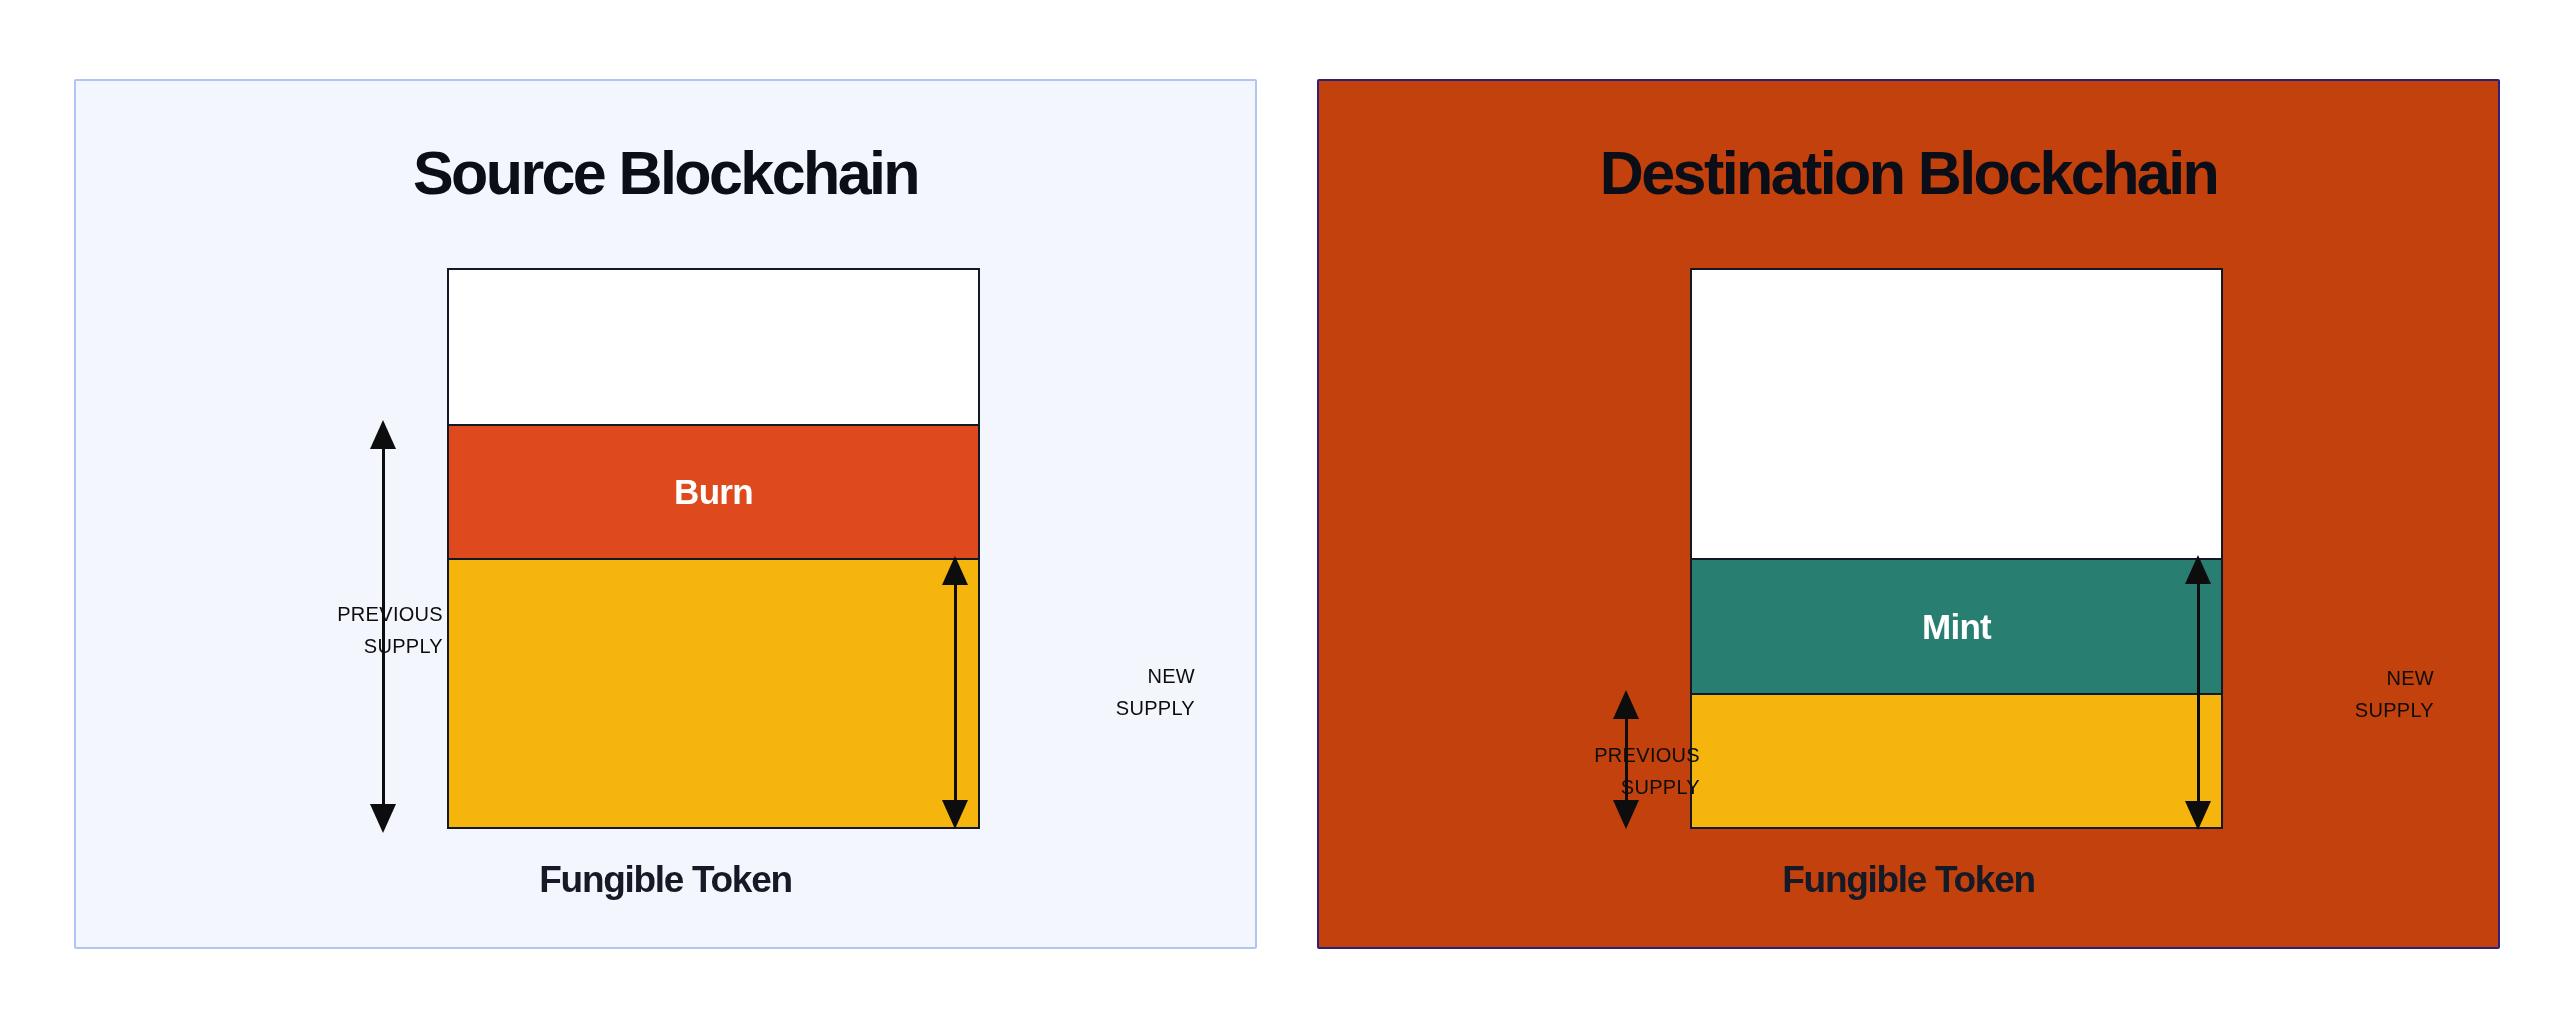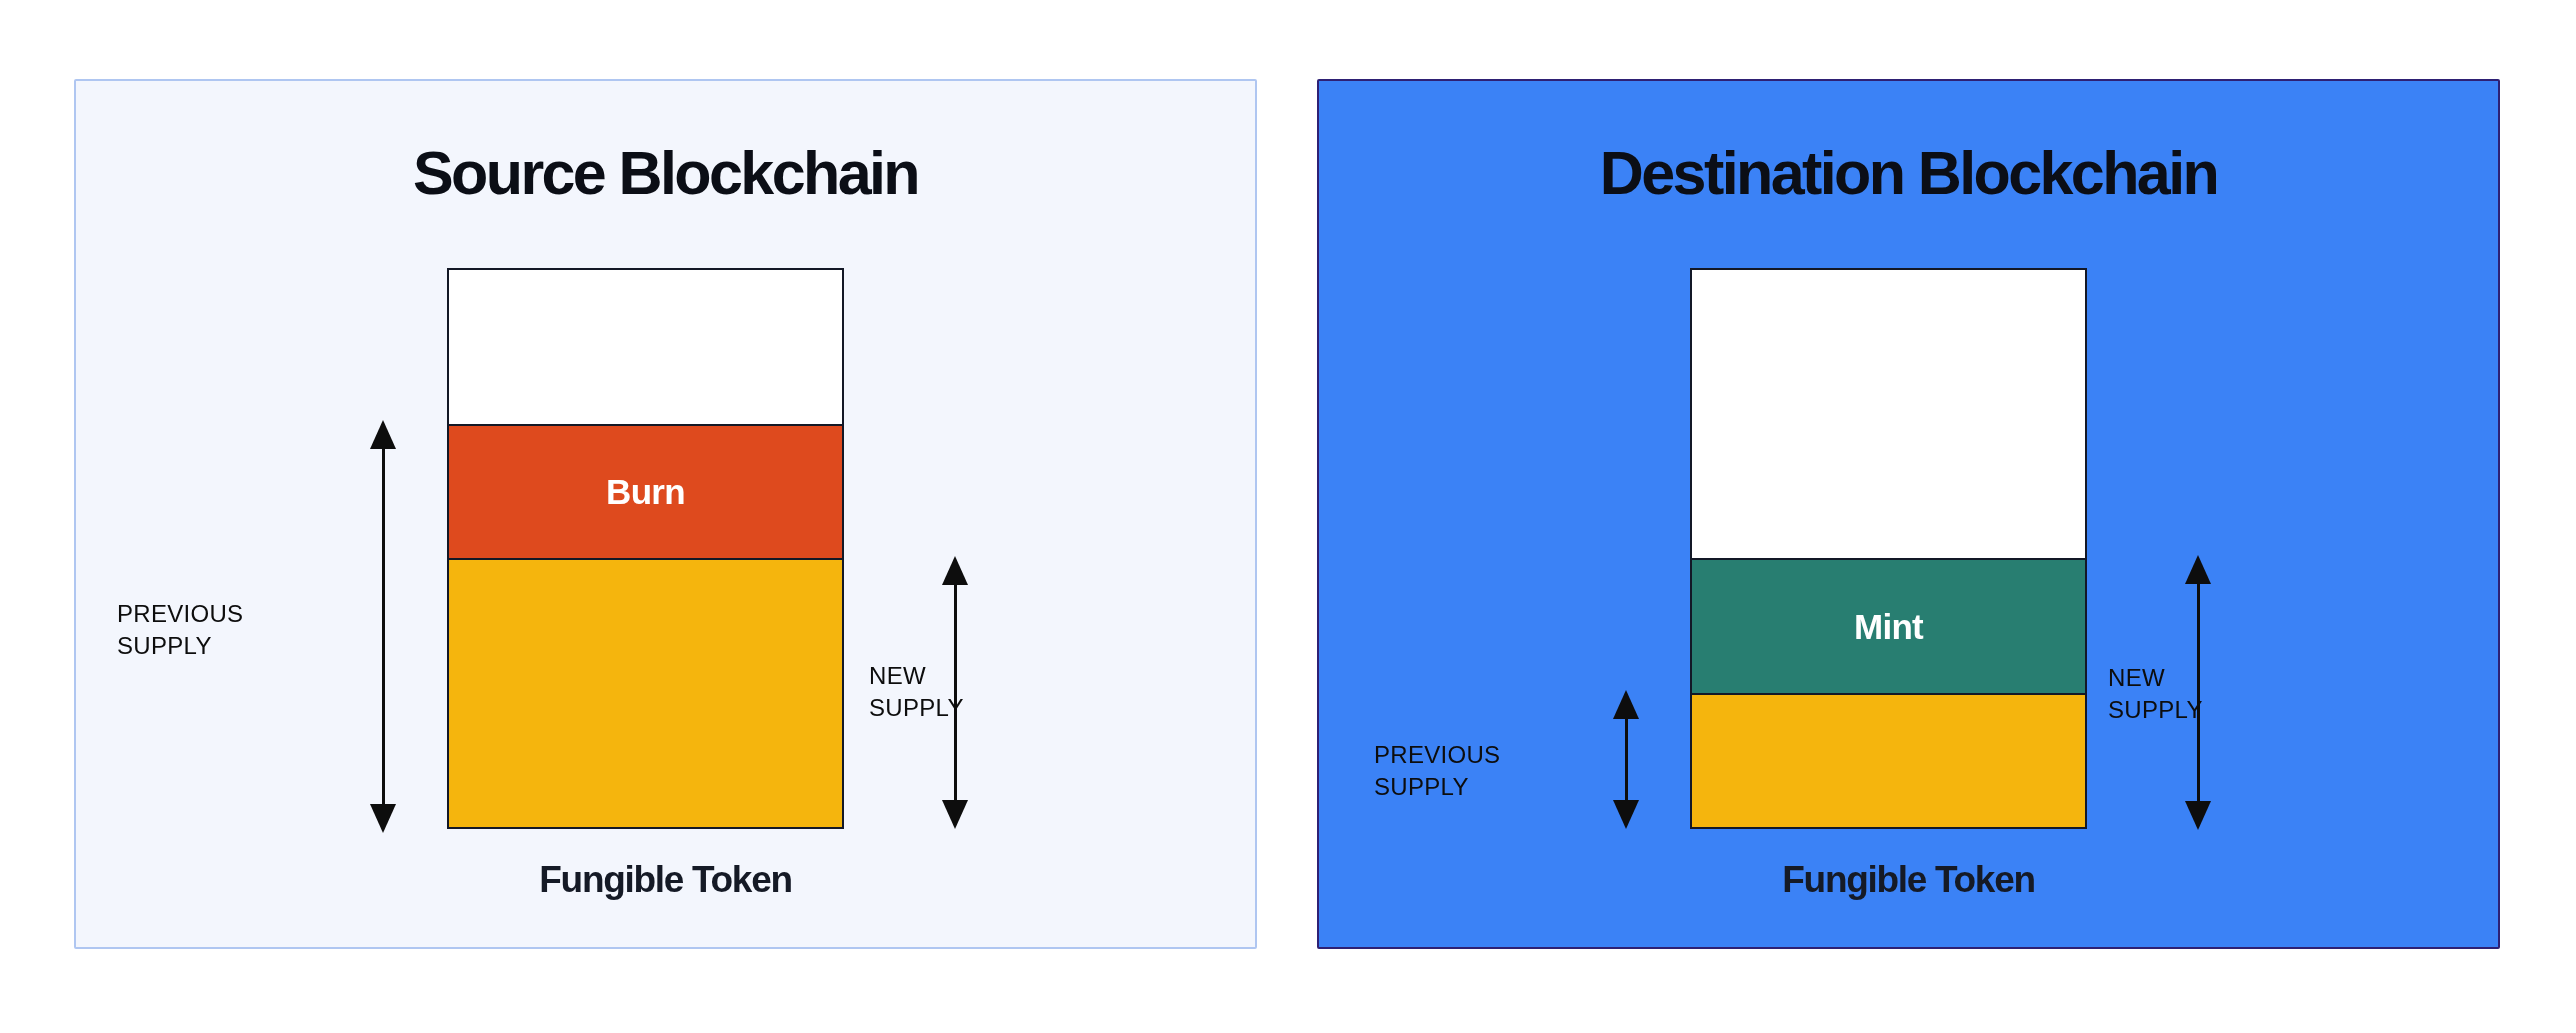--- a/index.html
+++ b/index.html
@@ -44,21 +44,21 @@
     font-weight: bold;
     letter-spacing: -1.3px;
     color: #151A26;
     line-height: 1.15;
   }
 
   
   .token-bar {
     position: absolute;
     left: 371px; top: 187px;
-    width: 397px; height: 561px;
+    width: 533px; height: 561px;
     box-sizing: border-box;
     border: 2.6px solid #131826;
     display: flex;
     flex-direction: column;
     background: #ffffff;
   }
   .bar-segment {
     box-sizing: border-box;
     display: flex;
     align-items: center;
@@ -101,22 +101,22 @@
   }
   .panel-a .arrow-prev { left: 294px;  top: 339px; height: 413px; }
   .panel-a .arrow-new  { left: 866px; top: 475px; height: 273px; }
   .panel-b .arrow-prev { left: 294px;  top: 609px; height: 139px; }
   .panel-b .arrow-new  { left: 866px; top: 474px; height: 275px; }
 
   
   .supply-label {
     position: absolute;
     width: 326px;
-    text-align: left;
-    font-size: 24px;
+    text-align: right;
+    font-size: 20px;
     line-height: 32px;
     letter-spacing: 0.3px;
     color: #0D0D0D;
   }
   .panel-a .label-prev { left: 41px;   top: 517px; }
   .panel-a .label-new  { left: 793px; top: 579px; }
   .panel-b .label-prev { left: 55px;   top: 658px; }
   .panel-b .label-new  { left: 789px; top: 581px; }
 </style>
 </head>
@@ -154,21 +154,21 @@
     </div>
 
     <div class="supply-label label-new">
       <div>NEW</div>
       <div>SUPPLY</div>
     </div>
 
     <div class="panel-caption">Fungible Token</div>
   </div>
 
-  <div class="panel panel-b" style="background-color: #3b82f6; border-color: rgb(46, 32, 116);">
+  <div class="panel panel-b" style="background-color: #c2410c; border-color: rgb(46, 32, 116);">
 
     <div class="panel-title">Destination Blockchain</div>
 
     <div class="token-bar" style="border-color: rgb(19, 24, 38);">
       <div class="bar-segment seg-0" style="background-color: rgb(255, 255, 255);"></div>
       <div class="bar-segment seg-1" style="background-color: rgb(40, 126, 113);">
         <span class="segment-label" style="color: rgb(255, 255, 255);">Mint</span>
       </div>
       <div class="bar-segment seg-2" style="background-color: rgb(245, 181, 13);"></div>
     </div>

